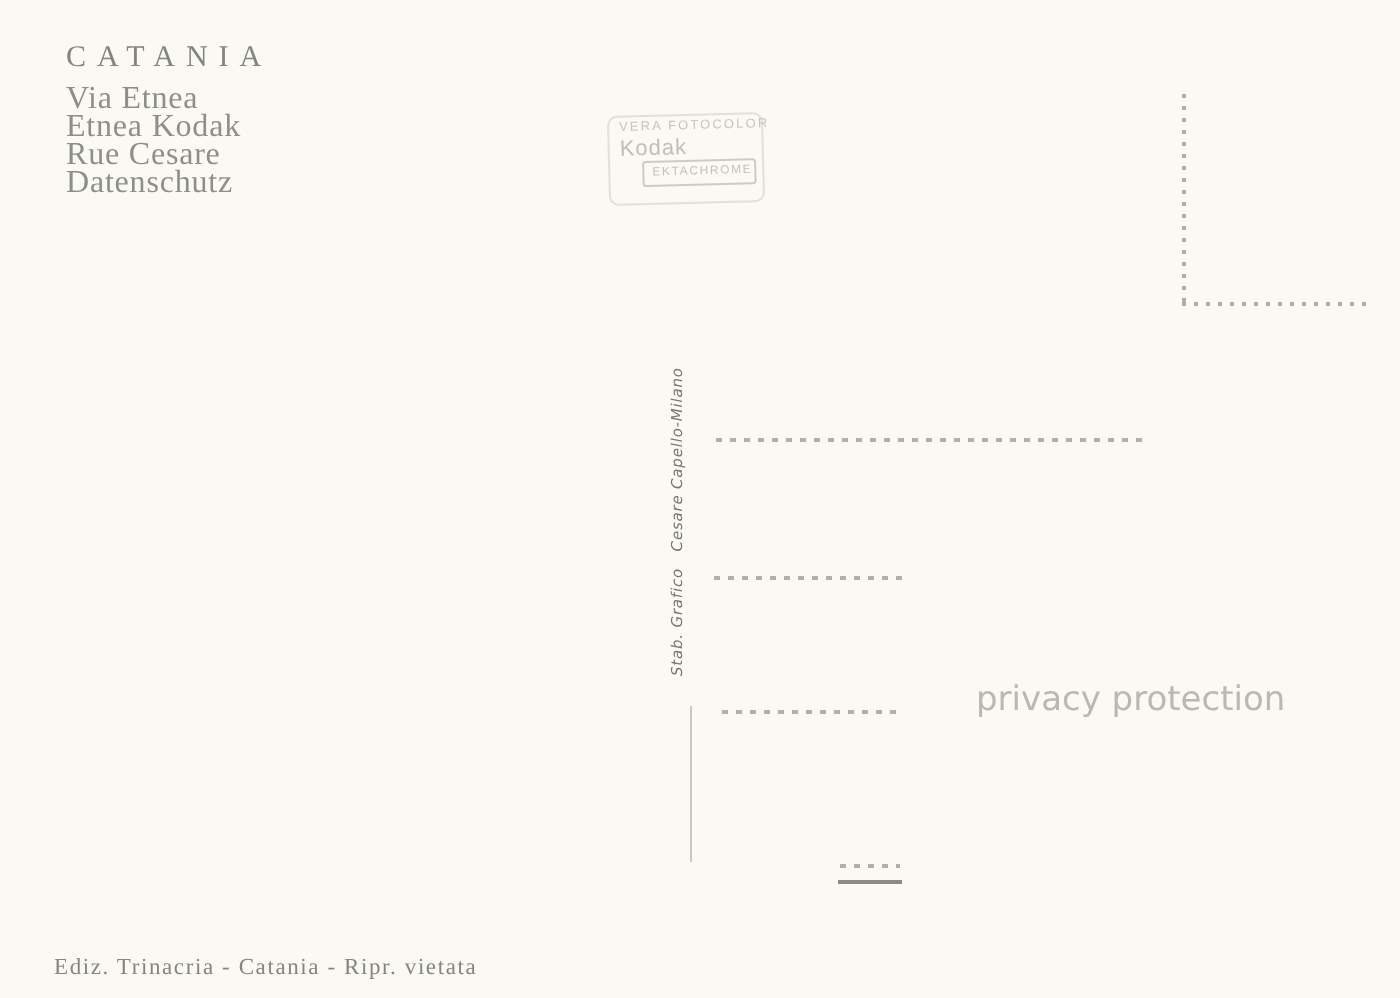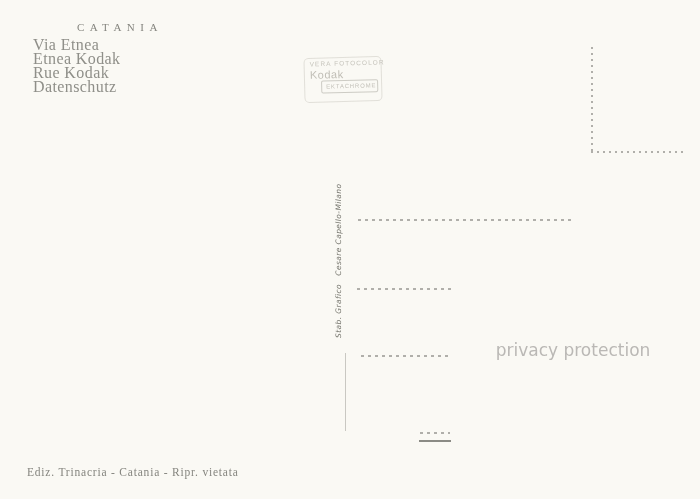--- a/index.html
+++ b/index.html
@@ -15,22 +15,22 @@
   body{
     position:relative;
     width:700px;height:499px;
     background:var(--paper);
     overflow:hidden;
     font-family:"Liberation Serif", serif;
   }
   
   .caption-block{position:absolute;left:33px;top:21px;color:var(--ink);}
   .card-title{
-    font-size:11px;letter-spacing:5.5px;font-weight:normal;
-    color:var(--ink);margin-bottom:5px;white-space:nowrap;margin-left:44px;
+    font-size:15px;letter-spacing:5.5px;font-weight:normal;
+    color:var(--ink);margin-bottom:5px;white-space:nowrap;
   }
   .caption-line{
     font-size:16px;letter-spacing:0.4px;line-height:14px;
     color:var(--ink-light);white-space:nowrap;
   }
   
   .kodak-stamp{
     position:absolute;left:304px;top:57px;width:78px;height:45px;
     transform:rotate(-1.5deg);
     border:1px solid rgba(195,193,185,0.45);
@@ -95,38 +95,38 @@
   .bottom-dash{left:420px;top:432px;width:30px;}
   .bottom-solid{
     position:absolute;left:419px;top:440px;width:32px;height:2px;
     background:#8b8b85;
   }
   
   .watermark{
     position:absolute;left:488px;top:342px;width:170px;
     font-family:"DejaVu Sans",sans-serif;
     font-size:17px;line-height:16px;color:var(--watermark);
-    text-align:center;white-space:nowrap;
+    text-align:left;white-space:nowrap;
   }
   .watermark span{display:block;}
   
   .publisher-line{
-    position:absolute;left:27px;top:466px;
+    position:absolute;left:27px;top:478px;
     font-size:11.5px;letter-spacing:0.8px;color:var(--ink);
     white-space:nowrap;
   }
 </style>
 </head>
 <body>
 
 <div class="caption-block">
   <div class="card-title">CATANIA</div>
   <div class="caption-line">Via Etnea</div>
   <div class="caption-line">Etnea Kodak</div>
-  <div class="caption-line">Rue Kodak</div>
+  <div class="caption-line">Rue Cesare</div>
   <div class="caption-line">Datenschutz</div>
 </div>
 
 <div class="kodak-stamp">
   <div class="stamp-small">VERA FOTOCOLOR</div>
   <div class="stamp-brand">Kodak</div>
   <div class="stamp-film-box">
     <div class="stamp-film">EKTACHROME</div>
   </div>
 </div>

